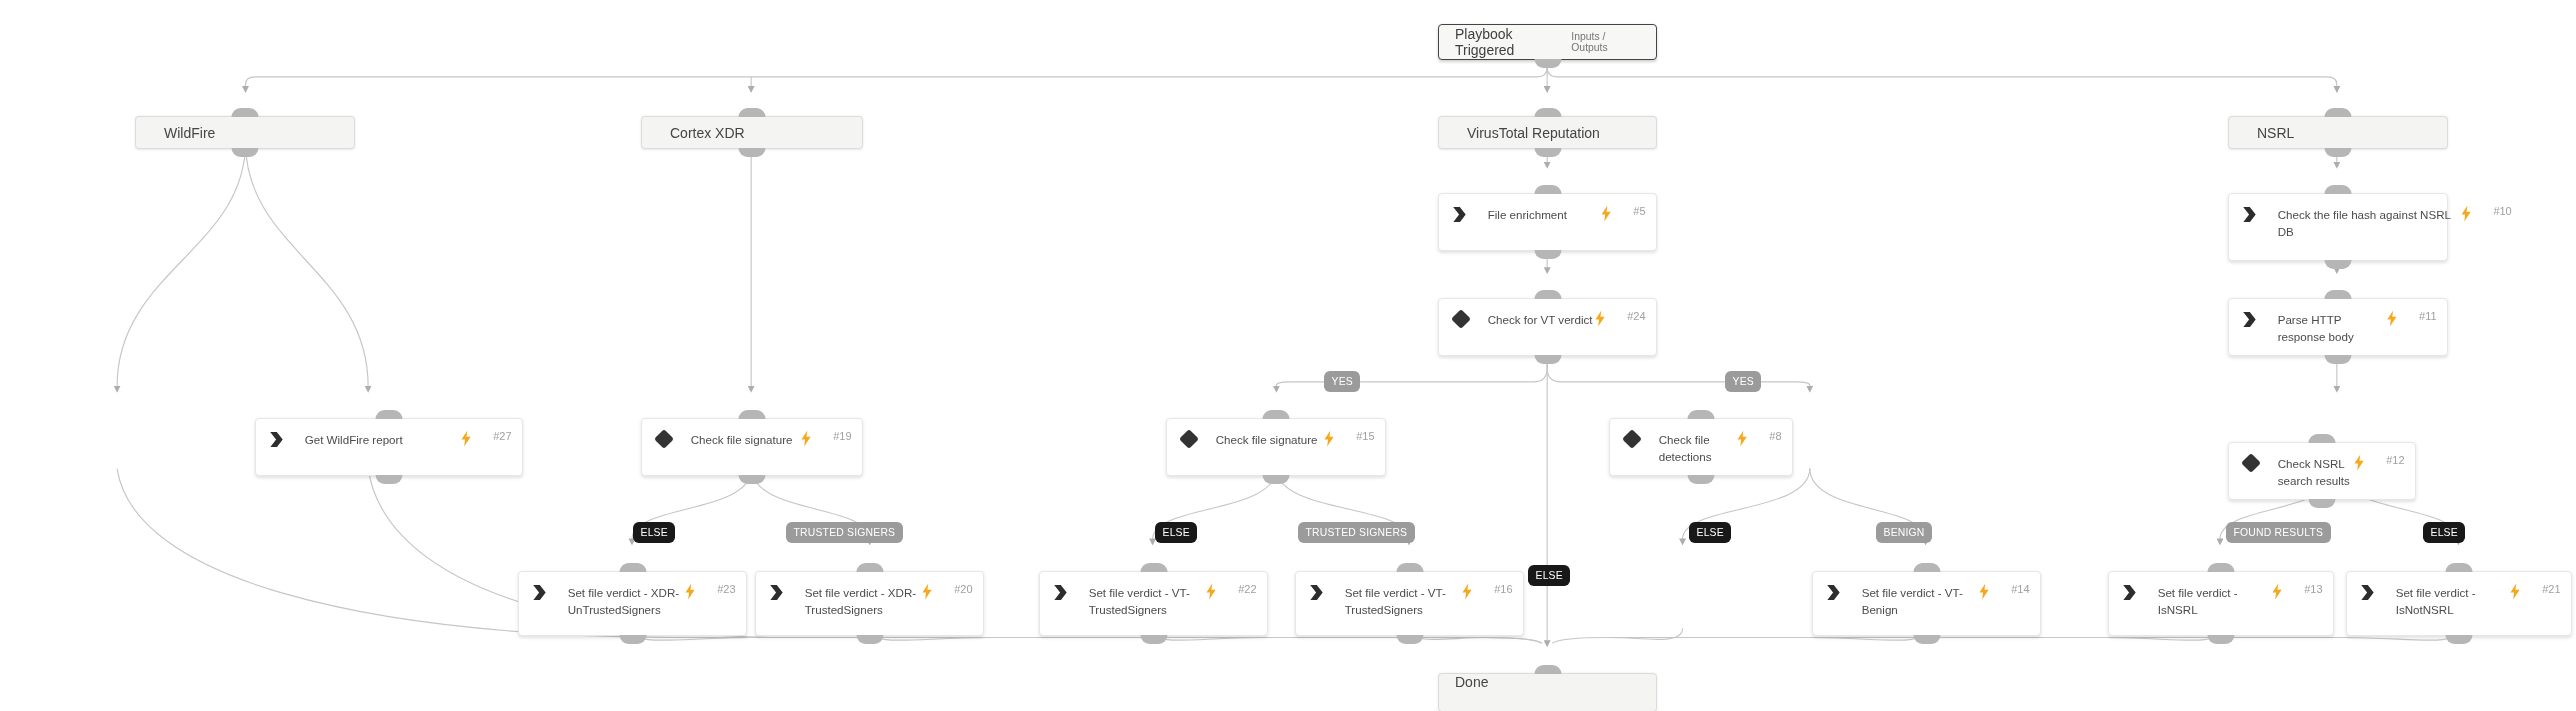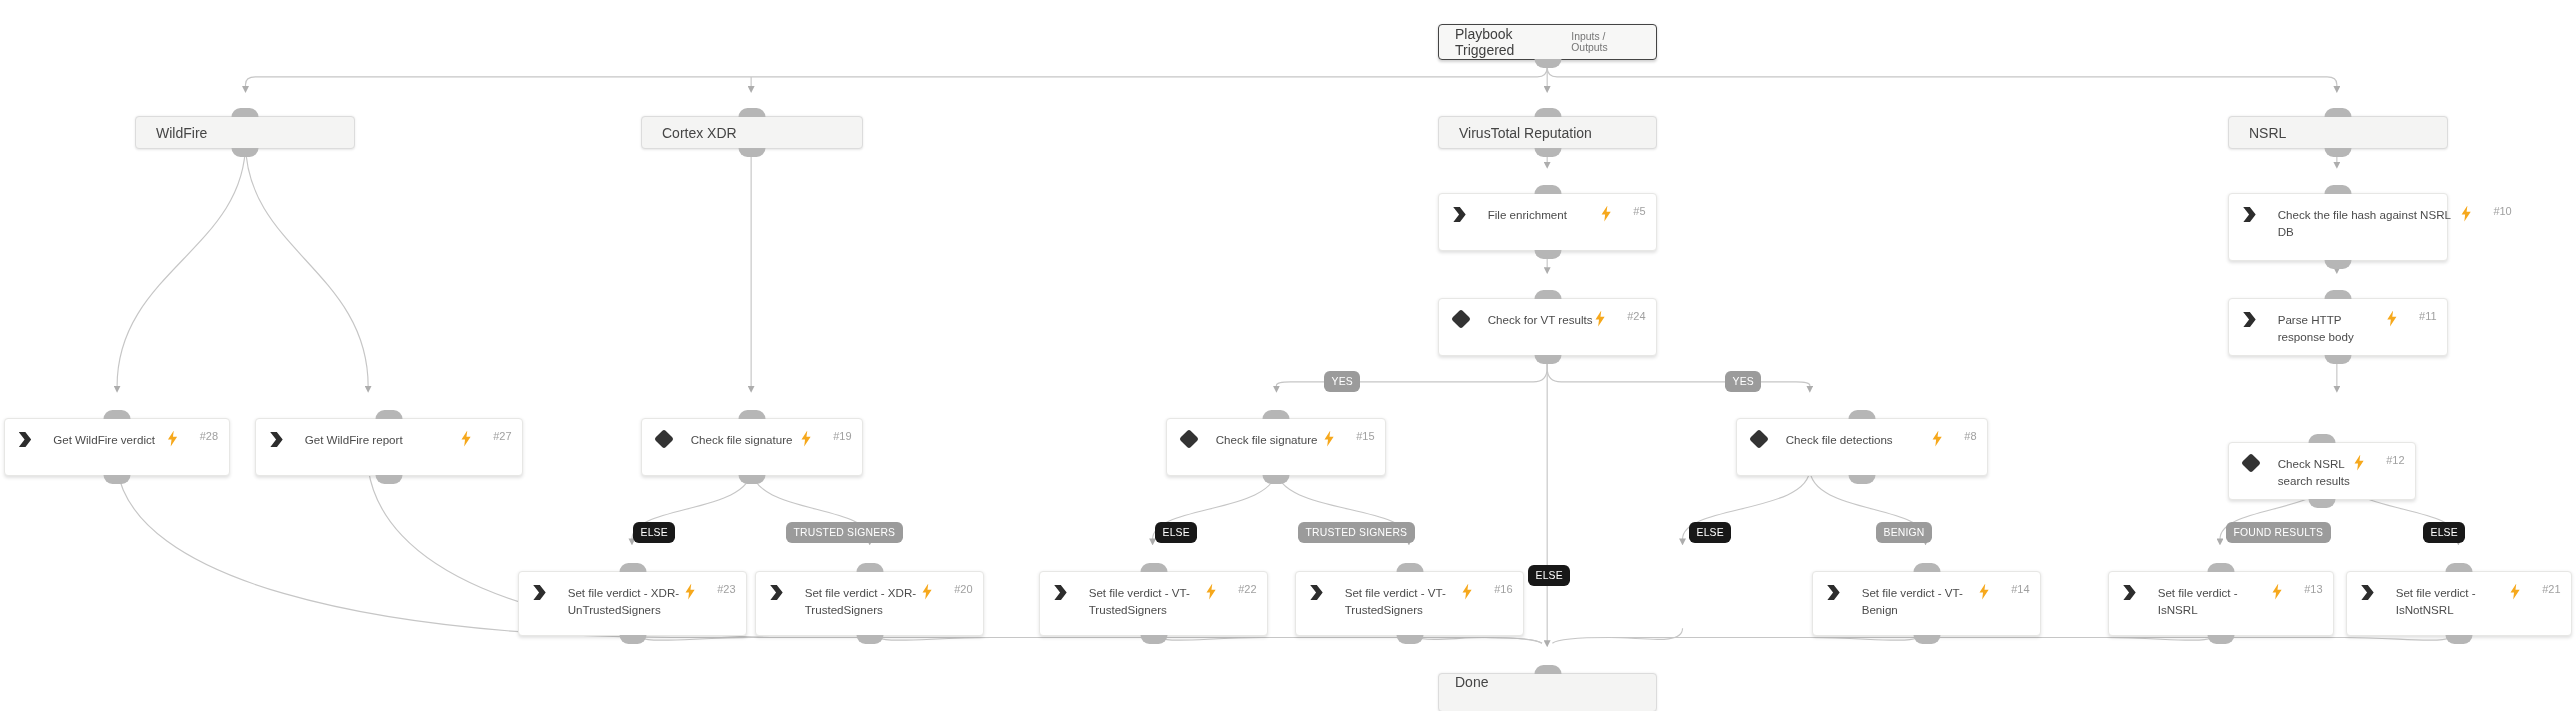--- a/index.html
+++ b/index.html
@@ -14,21 +14,21 @@
        background:#b6b6b6;transform:translateX(-50%);z-index:3;}
   .knob-top::before{top:-9.3px;height:9.3px;border-radius:13.3px 13.3px 0 0;}
   .knob-bot::after{bottom:-9.3px;height:9.3px;border-radius:0 0 13.3px 13.3px;}
 
   .trigger{background:#f7f7f6;border:1.7px solid #444;box-shadow:0 1.2px 2.9px rgba(0,0,0,.18);
        display:flex;align-items:center;justify-content:space-between;padding:0 14px 0 16px;z-index:4;}
   .trigger .t-title{font-size:14px;color:#3f3f3f;}
   .trigger .t-io{font-size:10.4px;color:#757575;}
 
   .section{background:#f4f4f3;border:1.2px solid #dcdcdc;box-shadow:0 0.6px 2.3px rgba(0,0,0,.10);
-       display:flex;align-items:center;padding:0 20px;z-index:4;}
+       display:flex;align-items:center;padding:0 28px;z-index:4;}
   .section .s-title{font-size:14px;color:#454545;}
 
   .task{background:#ffffff;border:1.2px solid #e7e7e5;box-shadow:0 1.2px 3.5px rgba(0,0,0,.12);
        display:flex;justify-content:space-between;
        padding:11.6px 10.4px 9.3px 14px;z-index:4;}
   .trow{display:flex;align-items:flex-start;}
   .ticon{width:19.7px;flex:0 0 19.7px;margin-right:15px;display:flex;justify-content:flex-start;}
   .task .t-label{font-size:11.6px;line-height:1.5;color:#4b4b4b;}
   .task .t-id{font-size:11px;color:#a0a0a0;line-height:1;}
   .w-narrow{max-width:116px;}
@@ -110,34 +110,20 @@
   <div class="node section knob-top knob-bot" style="left:641px;top:100px;width:222px;height:33px">
     <span class="s-title">Cortex XDR</span>
   </div>
   <div class="node section knob-top knob-bot" style="left:1438px;top:100px;width:219px;height:33px">
     <span class="s-title">VirusTotal Reputation</span>
   </div>
   <div class="node section knob-top knob-bot" style="left:2228px;top:100px;width:220px;height:33px">
     <span class="s-title">NSRL</span>
   </div>
 
-  <div class="node task knob-top knob-bot" style="left:3.5px;top:402px;width:226px;height:58px">
-    <div class="trow">
-        <span class="ticon">
-          <span class="chev"></span>
-        </span>
-      <span class="t-label">Get WildFire verdict</span>
-      </div>
-    <div class="trow">
-        <span class="ticon">
-          <span class="bolt"></span>
-        </span>
-      <span class="t-id">#28</span>
-      </div>
-  </div>
   <div class="node task knob-top knob-bot" style="left:255px;top:402px;width:268px;height:58px">
     <div class="trow">
         <span class="ticon">
           <span class="chev"></span>
         </span>
       <span class="t-label">Get WildFire report</span>
       </div>
     <div class="trow">
         <span class="ticon">
           <span class="bolt"></span>
@@ -171,21 +157,21 @@
           <span class="bolt"></span>
         </span>
       <span class="t-id">#5</span>
       </div>
   </div>
   <div class="node task knob-top knob-bot" style="left:1438px;top:282px;width:219px;height:58px">
     <div class="trow">
         <span class="ticon">
           <span class="diam"></span>
         </span>
-      <span class="t-label">Check for VT results</span>
+      <span class="t-label">Check for VT verdict</span>
       </div>
     <div class="trow">
         <span class="ticon">
           <span class="bolt"></span>
         </span>
       <span class="t-id">#24</span>
       </div>
   </div>
   <div class="node task knob-top knob-bot" style="left:1166px;top:402px;width:220px;height:58px">
     <div class="trow">
@@ -194,21 +180,21 @@
         </span>
       <span class="t-label">Check file signature</span>
       </div>
     <div class="trow">
         <span class="ticon">
           <span class="bolt"></span>
         </span>
       <span class="t-id">#15</span>
       </div>
   </div>
-  <div class="node task knob-top knob-bot" style="left:1736px;top:402px;width:252px;height:58px">
+  <div class="node task knob-top knob-bot" style="left:1609px;top:402px;width:184px;height:58px">
     <div class="trow">
         <span class="ticon">
           <span class="diam"></span>
         </span>
       <span class="t-label">Check file detections</span>
       </div>
     <div class="trow">
         <span class="ticon">
           <span class="bolt"></span>
         </span>

